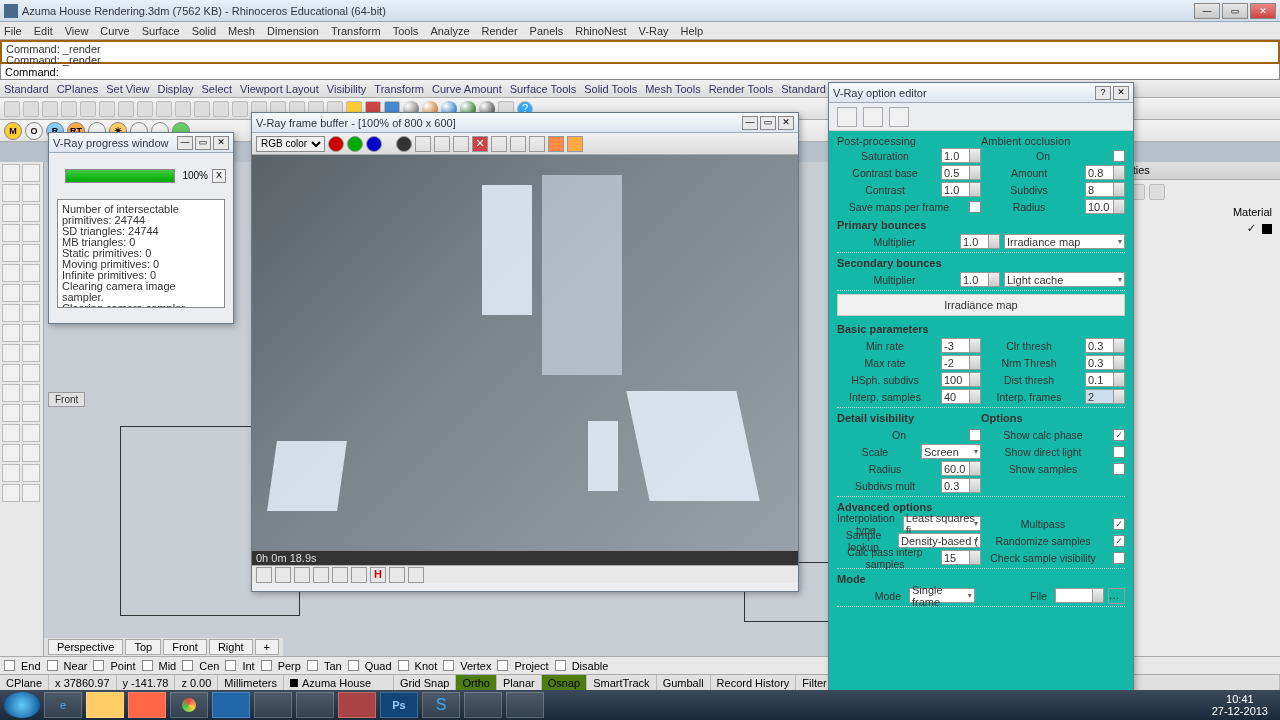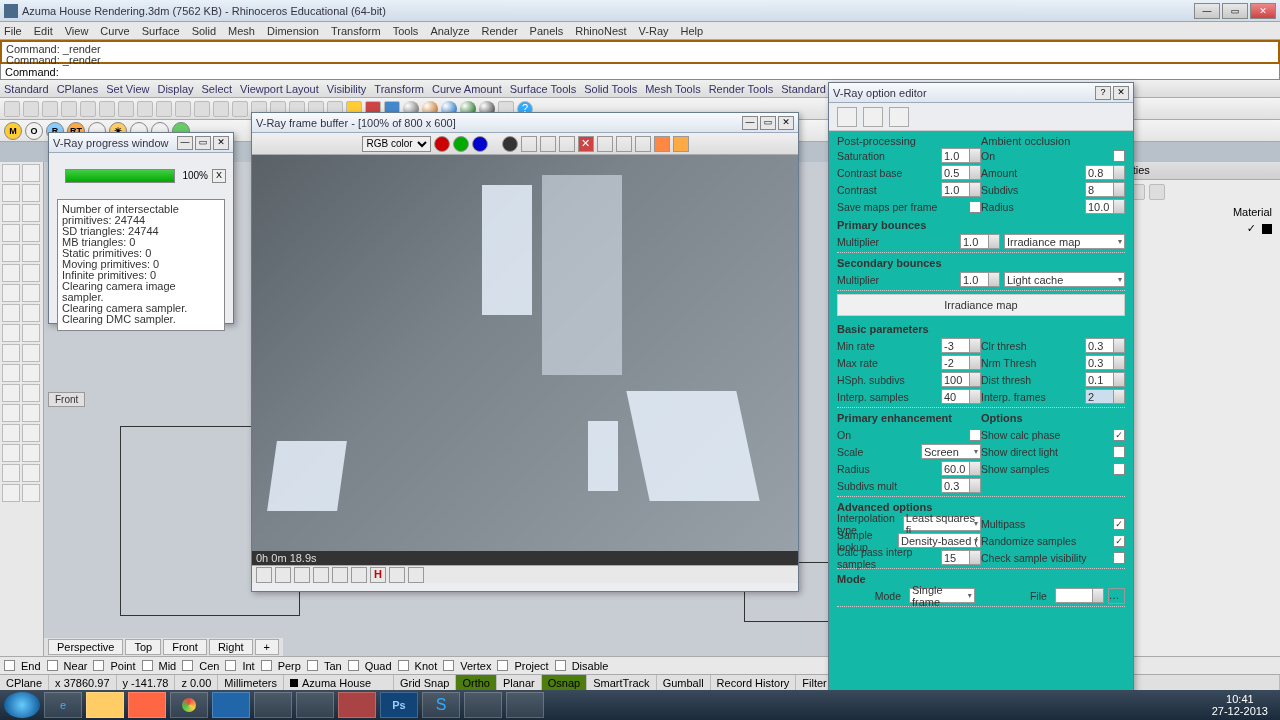--- a/index.html
+++ b/index.html
@@ -34,38 +34,38 @@
 
 .fwin { position:absolute; background:#ebedf0; border:1px solid #6a7a8a; box-shadow:2px 2px 6px rgba(0,0,0,.3); }
 .fwin .fwtitle { height:20px; background:linear-gradient(#f8fbfe,#dde5ee); border-bottom:1px solid #9aaab8; display:flex; align-items:center; padding:0 4px; }
 .fwin .fwtitle .t { flex:1; font-size:11px; color:#334; }
 .fwin .fwtitle .x { width:16px; height:14px; background:#e8e8e8; border:1px solid #888; text-align:center; font-size:9px; cursor:pointer; margin-left:2px; }
 
 .progress { margin:16px; height:14px; background:#fff; border:1px solid #888; position:relative; }
 .progress .bar { height:100%; background:linear-gradient(#4c4,#0a0); }
 .progress .pct { position:absolute; right:-34px; top:0; font-size:10px; }
 .progress .stop { position:absolute; right:-52px; top:-1px; width:14px; height:14px; border:1px solid #888; background:#eee; font-size:9px; text-align:center; cursor:pointer; }
-.loglist { margin:4px 8px; height:132px; background:#fff; border:1px solid #888; padding:4px; font-size:10px; line-height:11px; overflow:hidden; color:#333; }
-
-.fb-toolbar { height:22px; background:linear-gradient(#f0f0f0,#dcdcdc); border-bottom:1px solid #aaa; display:flex; align-items:center; padding:0 4px; gap:3px;justify-content:center; }
+.loglist { margin:4px 8px; height:109px; background:#fff; border:1px solid #888; padding:4px; font-size:10px; line-height:11px; overflow:hidden; color:#333; }
+
+.fb-toolbar { height:22px; background:linear-gradient(#f0f0f0,#dcdcdc); border-bottom:1px solid #aaa; display:flex; align-items:center; padding:0 4px; gap:3px; }
 .fb-select { height:16px; font-size:10px; border:1px solid #888; }
 .fbtn { width:16px; height:16px; border:1px solid #999; cursor:pointer; }
 .render { position:relative; background:linear-gradient(135deg,#5a6268 0%,#7a828a 40%,#98a0a8 100%); }
 .render .light { position:absolute; background:rgba(230,240,250,.85); }
 .fb-status { height:14px; background:#333; color:#ddd; font-size:10px; padding:0 4px; display:flex; align-items:center; }
 .fb-btmbar { height:18px; background:#e8e8e8; border-top:1px solid #aaa; display:flex; align-items:center; padding:0 4px; gap:3px; }
 .fb-cmd { height:16px; background:#fff; border-top:1px solid #aaa; padding:1px 4px; font-size:10px; }
 
 .opt-body { height:calc(100% - 48px); overflow:hidden; padding:4px 8px; background:#14b8a6; font-size:11px; color:#333; }
 .opt-tools { height:28px; display:flex; align-items:center; gap:6px; padding:0 8px; border-bottom:1px solid #ccc; }
 .opt-tools .ob { width:20px; height:20px; border:1px solid #aaa; background:#f0f0f0; cursor:pointer; }
 .og { border-bottom:1px dotted #ccc; padding:2px 0; }
 .og .gh { font-weight:bold; font-size:11px; color:#333; padding:2px 0; }
 .orow { display:flex; align-items:center; height:17px; gap:4px; }
-.orow .lbl { flex:1; text-align:left; padding-right:4px; font-size:10.5px; color:#333; }
+.orow .lbl { flex:1; text-align:center; padding-right:4px; font-size:10.5px; color:#333; }
 .orow .lbl2 { width:70px; text-align:right; padding-right:4px; font-size:10.5px; }
 .spin { width:40px; height:15px; border:1px solid #999; background:#fff; font-size:10px; padding:0 2px; display:flex; align-items:center; position:relative; }
 .spin::after { content:""; position:absolute; right:0; top:0; width:10px; height:100%; background:linear-gradient(#eee,#ccc); border-left:1px solid #999; }
 .sel { height:15px; border:1px solid #999; background:#fff; font-size:10px; padding:0 2px; display:flex; align-items:center; min-width:60px; position:relative; }
 .sel::after { content:"▾"; position:absolute; right:2px; font-size:8px; color:#666; }
 .chk { width:12px; height:12px; border:1px solid #888; background:#fff; cursor:pointer; }
 .chk.on::after { content:"✓"; font-size:9px; display:block; text-align:center; line-height:10px; }
 .twocol { display:flex; }
 .twocol > div { flex:1; }
 
@@ -522,21 +522,21 @@
                 <span class="lbl">Interp. frames</span>
                 <div class="spin" style="background:#cde">
                   <span>2</span>
                 </div>
               </div>
         </div>
       </div>
     </div>
     <div class="twocol og">
       <div>
-        <div class="gh">Primary enhancement</div>
+        <div class="gh">Detail visibility</div>
         <div class="orow">
               <span class="lbl">On</span>
               <div class="chk"></div>
             </div>
         <div class="orow">
               <span class="lbl">Scale</span>
               <div class="sel">
                 <span>Screen</span>
               </div>
             </div>

